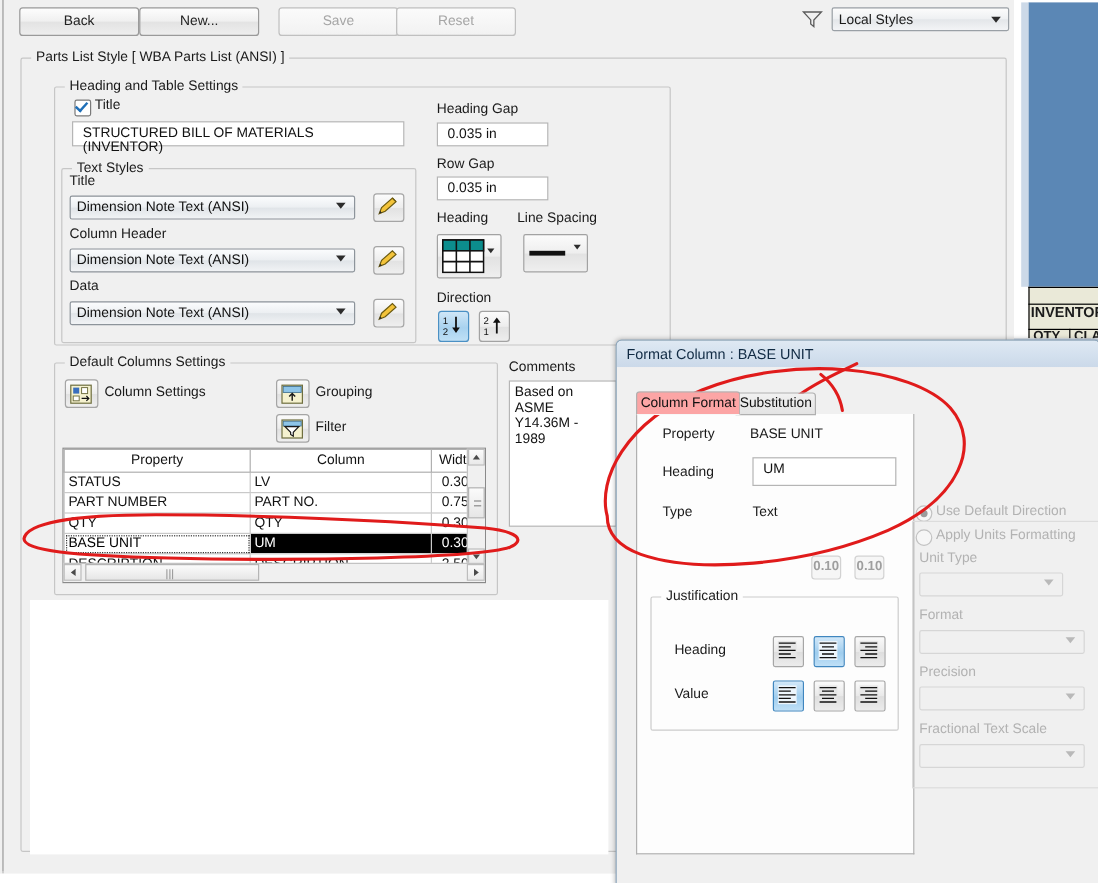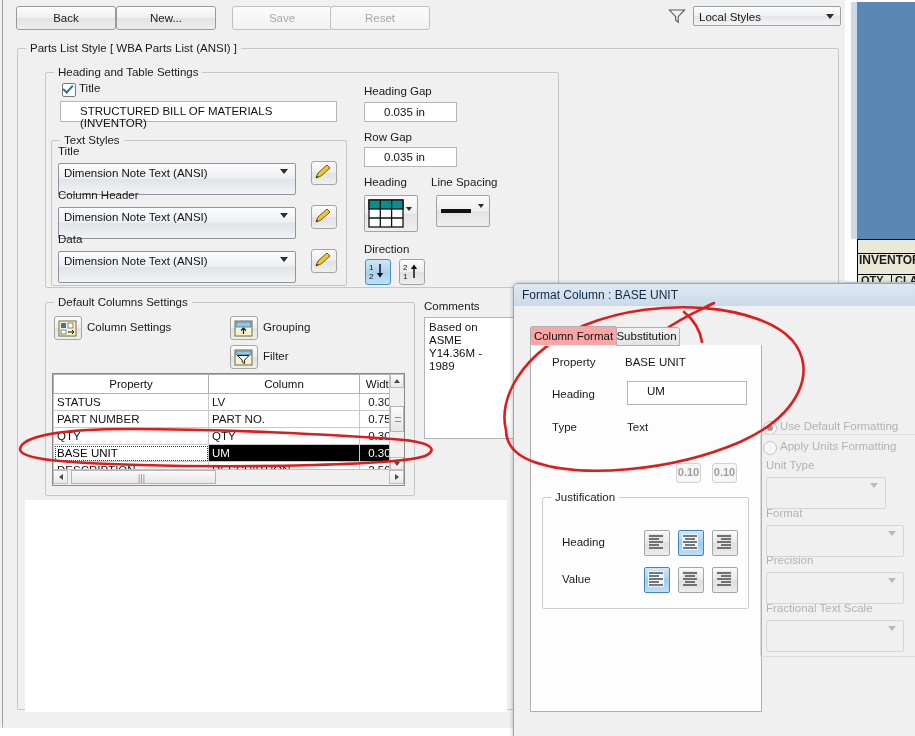--- a/index.html
+++ b/index.html
@@ -65,24 +65,24 @@
 
   .lbl{position:absolute;font-size:11.5px;color:#1a1a1a;white-space:nowrap;}
 
   
   .cbx{position:absolute;width:12px;height:12px;background:#fff;border:1px solid #7a7a7a;border-radius:2px;}
   .cbx.checked::after{content:"";position:absolute;left:2px;top:-1px;width:4px;height:8px;
     border:solid #1f6fb8;border-width:0 2px 2px 0;transform:rotate(42deg);}
 
   
   .tinput{position:absolute;background:#fff;border:1px solid #b5b5b5;font-size:11.5px;
-    line-height:normal;padding:3px 19px;box-sizing:border-box;color:#111;}
-
-  
-  .combo{position:absolute;height:32px;box-sizing:border-box;
+    line-height:normal;padding:3px 8px;box-sizing:border-box;color:#111;}
+
+  
+  .combo{position:absolute;height:20px;box-sizing:border-box;
     background:linear-gradient(to bottom,#fbfcfd,#eceff2 48%,#e0e4e8 52%,#f1f3f5);
     border:1px solid #8d949b;border-radius:2px;font-size:11.5px;line-height:18px;padding-left:5px;color:#111;}
   .combo .arrow{position:absolute;right:7px;top:7px;}
   .combo.disabled{background:#f0f0f0;border:1px solid #d6d6d6;color:#bbb;}
 
   
   .pencil-btn{position:absolute;width:24px;height:22px;border:1px solid #a5a5a5;border-radius:3px;
     background:linear-gradient(to bottom,#fcfcfc,#ededed 50%,#e2e2e2 52%,#efefef);}
 
   
@@ -488,21 +488,21 @@
       <line x1="1" y1="2" x2="15" y2="2"></line>
         <line x1="5" y1="5" x2="15" y2="5"></line>
       <line x1="1" y1="8" x2="15" y2="8"></line>
         <line x1="5" y1="11" x2="15" y2="11"></line>
       <line x1="1" y1="14" x2="15" y2="14"></line>
       </g>
   </svg>
 </div>
 
 <div class="radio sel" style="left:763px;top:421px"></div>
-<div class="lbl dis" style="left:780px;top:420px">Use Default Formatting</div>
+<div class="lbl dis" style="left:780px;top:420px">Use Default Direction</div>
 
 <div id="unit-panel"></div>
 <div class="radio" style="left:763px;top:441px"></div>
 <div class="lbl dis" style="left:780px;top:440px">Apply Units Formatting</div>
 
 <div class="lbl dis" style="left:766px;top:459px">Unit Type</div>
 <div class="combo disabled" style="left:766px;top:477px;width:120px">
   <span></span>
   <span class="arrow"><span class="tri-down-dis"></span></span>
 </div>

